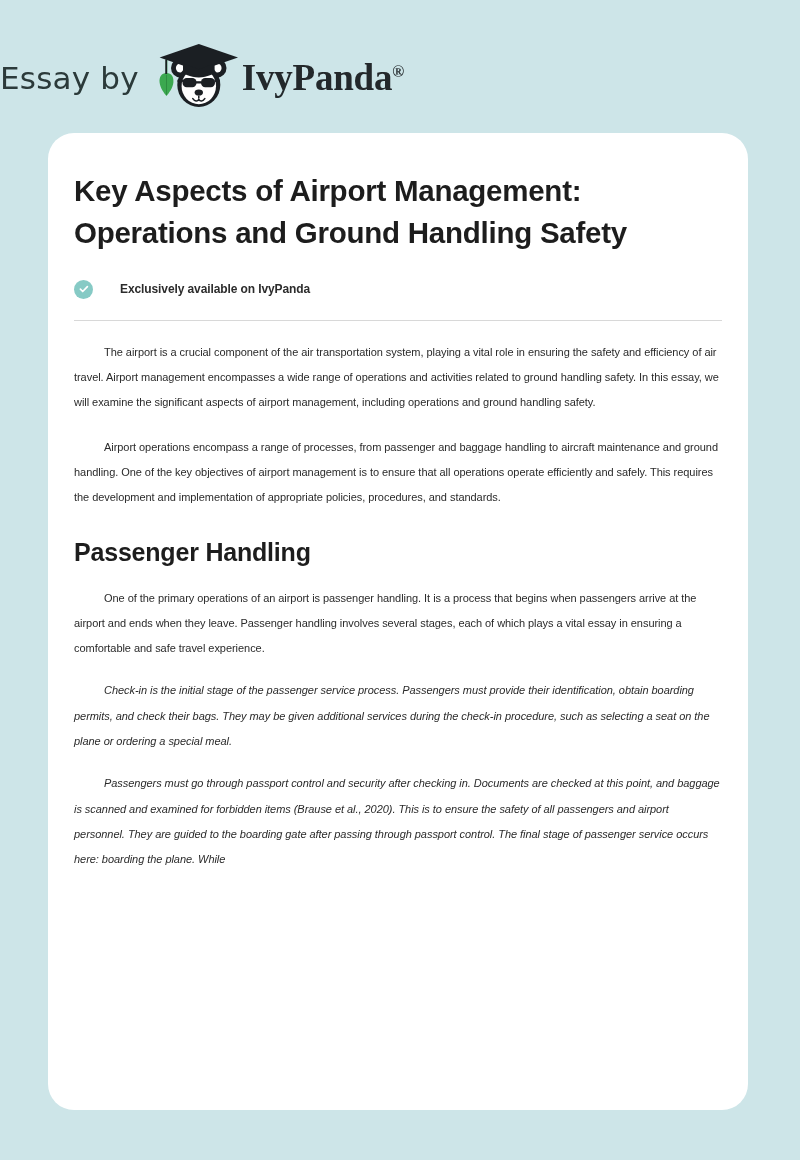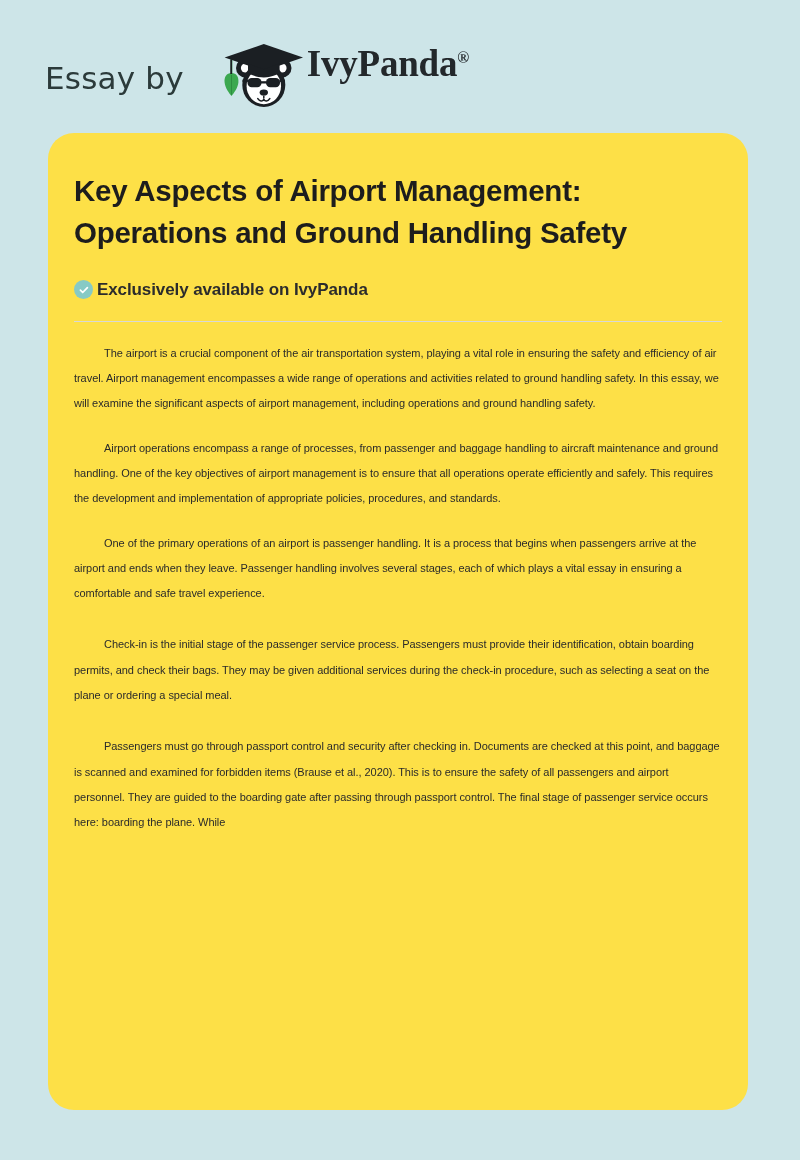--- a/index.html
+++ b/index.html
@@ -12,34 +12,33 @@
     background: #cde5e8;
     font-family: "Liberation Sans", sans-serif;
     overflow: hidden;
   }
 
   
   .brand-bar {
     height: 155px;
     display: flex;
     align-items: center;
-    padding-left: 45px;
     box-sizing: border-box;
-    gap: 20px;
   }
   .brand-essay-by {
     font-family: "DejaVu Sans", sans-serif;
     font-size: 31px;
     font-weight: 400;
     color: #2b3a3a;
     letter-spacing: 0.2px;
     white-space: nowrap;
   }
   .brand-logo-wrap {
     display: flex;
+    align-items: center;
     margin-left: 17px;
   }
   .panda-mark {
     width: 84px;
     height: 72px;
     display: block;
     flex: none;
   }
   .brand-wordmark {
     font-family: "Liberation Serif", serif;
@@ -57,21 +56,21 @@
     font-weight: 700;
   }
 
   
   .paper-card {
     position: absolute;
     left: 48px;
     top: 133px;
     width: 700px;
     height: 977px;
-    background: #fde047;
+    background: #ffffff;
     border-radius: 26px;
     box-sizing: border-box;
     padding: 37px 26px 0 26px;
     overflow: hidden;
   }
 
   .doc-title {
     font-family: "Liberation Sans", sans-serif;
     font-size: 29.5px;
     font-weight: 700;
@@ -91,24 +90,24 @@
     height: 19px;
     border-radius: 50%;
     background: #86cac5;
     display: flex;
     align-items: center;
     justify-content: center;
     flex: none;
   }
   .check-badge svg { display: block; }
   .exclusive-label {
-    font-size: 17px;
+    font-size: 12px;
     font-weight: 700;
     color: #2c2c2c;
-    margin-left: 4px;
+    margin-left: 27px;
     letter-spacing: -0.1px;
   }
 
   .rule {
     height: 1px;
     background: #d8d8d8;
     margin-top: 21px;
     margin-bottom: 0;
     border: 0;
   }
@@ -124,21 +123,21 @@
 
   p.body-par {
     font-family: "Liberation Sans", sans-serif;
     font-size: 11px;
     line-height: 25.3px;
     color: #2a2a2a;
     margin: 19px 0 0 0;
     text-indent: 30px;
     letter-spacing: -0.05px;
   }
-  p.body-par.tight { margin-top: 26px; }
+  p.body-par.tight { margin-top: 17px; font-style: italic; }
 </style>
 </head>
 <body>
 
 <div class="brand-bar">
   <span class="brand-essay-by">Essay by</span>
 
   <div class="brand-logo-wrap">
     <span>
       <svg class="panda-mark" viewBox="0 0 84 72" xmlns="http://www.w3.org/2000/svg">
@@ -185,17 +184,18 @@
       </svg>
     </span>
     <span class="exclusive-label">Exclusively available on IvyPanda</span>
   </div>
 
   <hr class="rule">
 
   <p class="body-par">The airport is a crucial component of the air transportation system, playing a vital role in ensuring the safety and efficiency of air travel. Airport management encompasses a wide range of operations and activities related to ground handling safety. In this essay, we will examine the significant aspects of airport management, including operations and ground handling safety.</p>
   <p class="body-par">Airport operations encompass a range of processes, from passenger and baggage handling to aircraft maintenance and ground handling. One of the key objectives of airport management is to ensure that all operations operate efficiently and safely. This requires the development and implementation of appropriate policies, procedures, and standards.</p>
 
+  <h2 class="section-heading">Passenger Handling</h2>
   <p class="body-par">One of the primary operations of an airport is passenger handling. It is a process that begins when passengers arrive at the airport and ends when they leave. Passenger handling involves several stages, each of which plays a vital essay in ensuring a comfortable and safe travel experience.</p>
   <p class="body-par tight">Check-in is the initial stage of the passenger service process. Passengers must provide their identification, obtain boarding permits, and check their bags. They may be given additional services during the check-in procedure, such as selecting a seat on the plane or ordering a special meal.</p>
   <p class="body-par tight">Passengers must go through passport control and security after checking in. Documents are checked at this point, and baggage is scanned and examined for forbidden items (Brause et al., 2020). This is to ensure the safety of all passengers and airport personnel. They are guided to the boarding gate after passing through passport control. The final stage of passenger service occurs here: boarding the plane. While</p>
 
 </div>
 
 </body></html>

